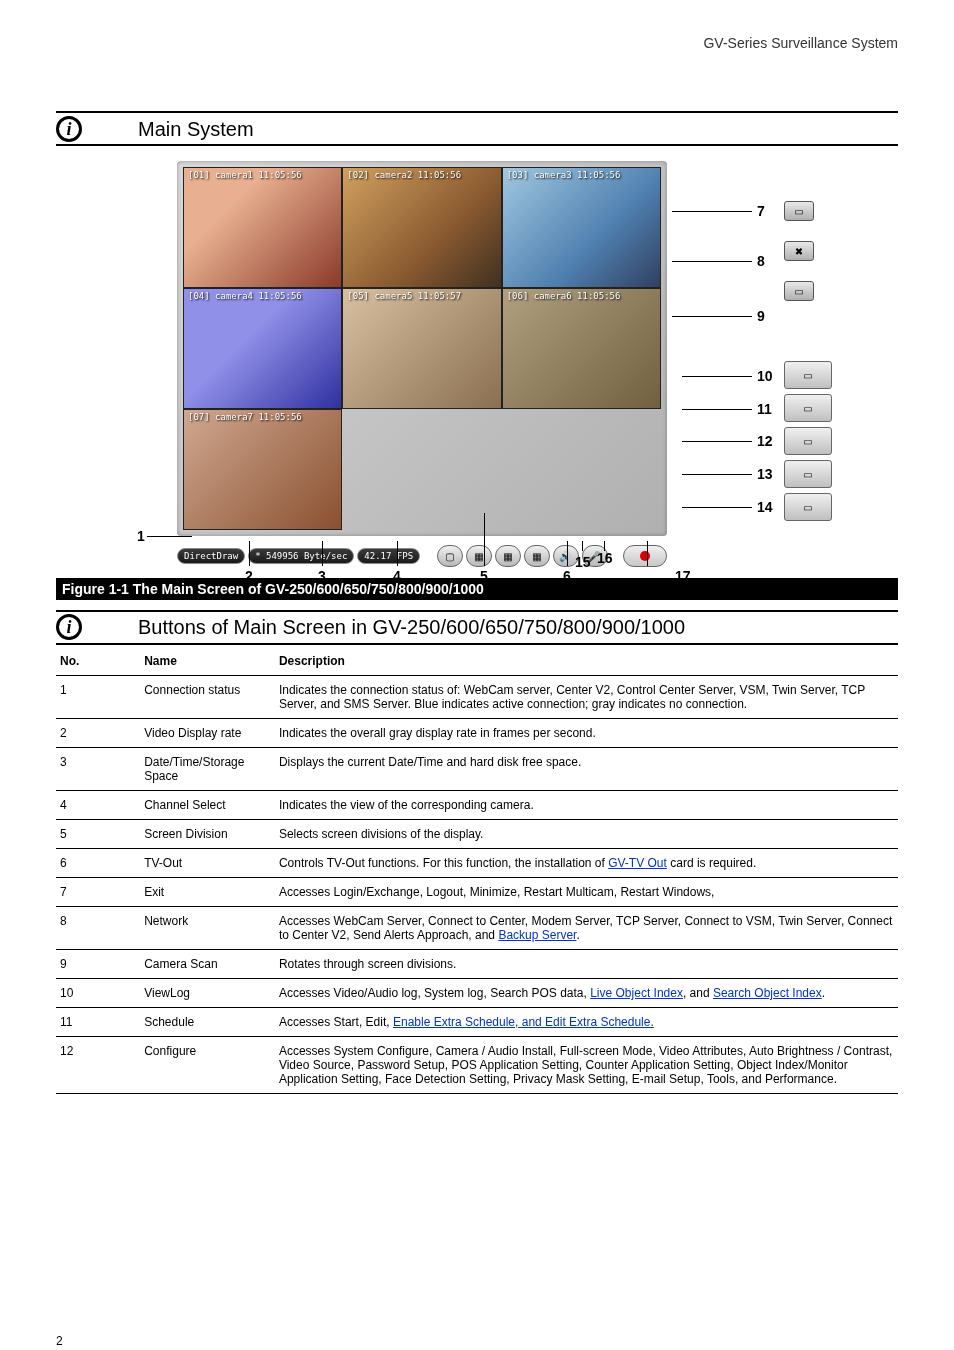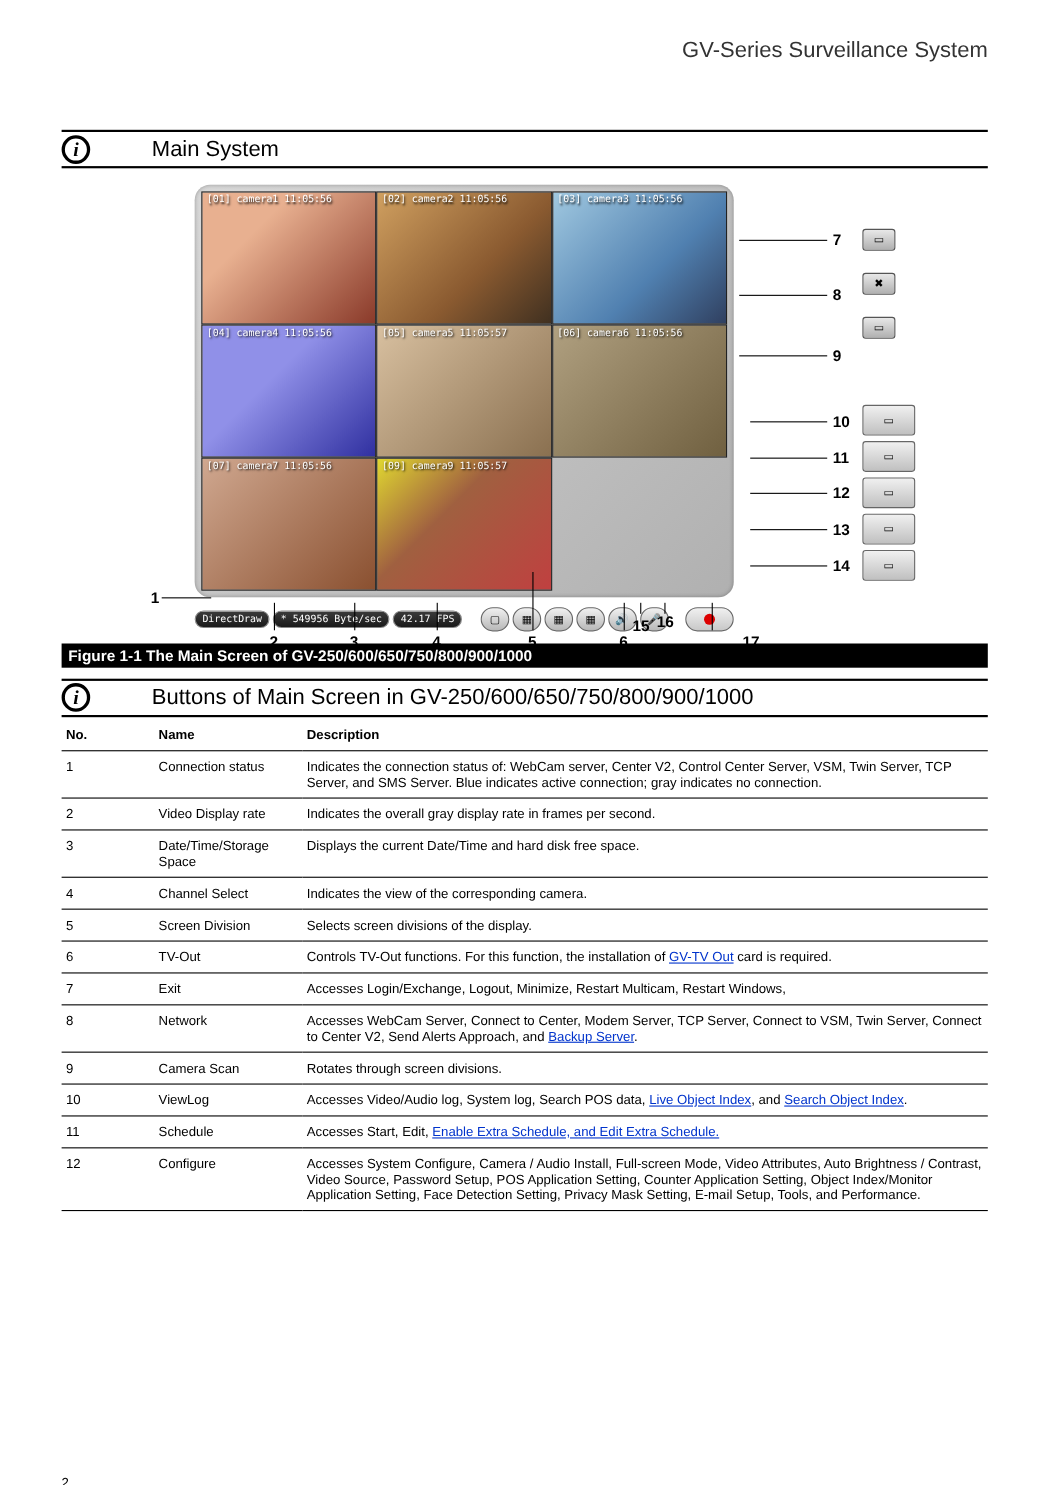--- a/index.html
+++ b/index.html
@@ -1,27 +1,27 @@
 <!DOCTYPE html>
 <html><head>
 <meta charset="utf-8">
 <style>
   * { margin: 0; padding: 0; box-sizing: border-box; }
   body { width: 954px; margin: 0 auto; font-family: Arial, sans-serif; font-size: 12px; background: #fff; color: #000; padding: 0 56px; }
   
-  .page-header { text-align: right; font-size: 20px; color: #333; margin-top: 35px; margin-bottom: 60px; }
+  .page-header { text-align: right; font-size: 14px; color: #333; margin-top: 35px; margin-bottom: 60px; }
   
   .section-title-row { display: flex; align-items: center; border-bottom: 2px solid #000; padding-bottom: 2px; margin-bottom: 2px; }
   .title-hr-top { border-top: 2px solid #000; height: 3px; margin-bottom: 2px; }
   .info-icon { display: inline-flex; align-items: center; justify-content: center; width: 26px; height: 26px; border: 3px solid #000; border-radius: 50%; font-family: Georgia, serif; font-weight: bold; font-size: 18px; font-style: italic; margin-right: 8px; }
   .section-title { font-weight: normal; font-size: 20px; padding-left: 48px; }
   
   .figure-wrap { position: relative; width: 600px; margin: 15px auto 10px; }
   
-  .video-grid-container { position: relative; width: 490px; height: 375px; background: linear-gradient(135deg, #d8d8d8, #b0b0b0); border-radius: 14px; padding: 6px; box-shadow: inset 0 0 4px rgba(0,0,0,0.3); }
+  .video-grid-container { position: relative; width: 490px; height: 375px; background: linear-gradient(135deg, #d8d8d8, #b0b0b0); border-radius: 4px; padding: 6px; box-shadow: inset 0 0 4px rgba(0,0,0,0.3); }
   .video-grid { display: grid; grid-template-columns: repeat(3, 1fr); grid-template-rows: repeat(3, 1fr); gap: 0; width: 100%; height: 100%; }
   .video-cell { position: relative; border: 1px solid #222; overflow: hidden; }
   .vc1 { background: linear-gradient(135deg,#e8b090 30%,#8a3a2a); }
   .vc2 { background: linear-gradient(135deg,#d0a060,#8a5a30 60%,#403020); }
   .vc3 { background: linear-gradient(135deg,#a0c8e0,#5080b0 60%,#304060); }
   .vc4 { background: linear-gradient(135deg,#9090e8 40%,#3030a0); }
   .vc5 { background: linear-gradient(135deg,#d8c0a0,#8a7050); }
   .vc6 { background: linear-gradient(135deg,#b0a080,#706040); }
   .vc7 { background: linear-gradient(135deg,#d0a890,#8a5030); }
   .vc8 { background: linear-gradient(135deg,#c0b8a8,#807868 60%,#302820); }
@@ -84,23 +84,20 @@
           <span class="cell-overlay">[04] camera4 11:05:56</span>
         </div>
       <div class="video-cell vc5">
           <span class="cell-overlay">[05] camera5 11:05:57</span>
         </div>
       <div class="video-cell vc6">
           <span class="cell-overlay">[06] camera6 11:05:56</span>
         </div>
       <div class="video-cell vc7">
           <span class="cell-overlay">[07] camera7 11:05:56</span>
-        </div>
-      <div class="video-cell vc9">
-          <span class="cell-overlay">[09] camera9 11:05:57</span>
         </div>
     </div>
 
     <div class="bottom-bar">
       <span class="status-chip">DirectDraw</span>
       <span class="status-chip">*  549956 Byte/sec</span>
       <span class="status-chip">42.17 FPS</span>
       <div style="flex:1"></div>
       <div class="bottom-btn">▢</div>
       <div class="bottom-btn">▦</div>

